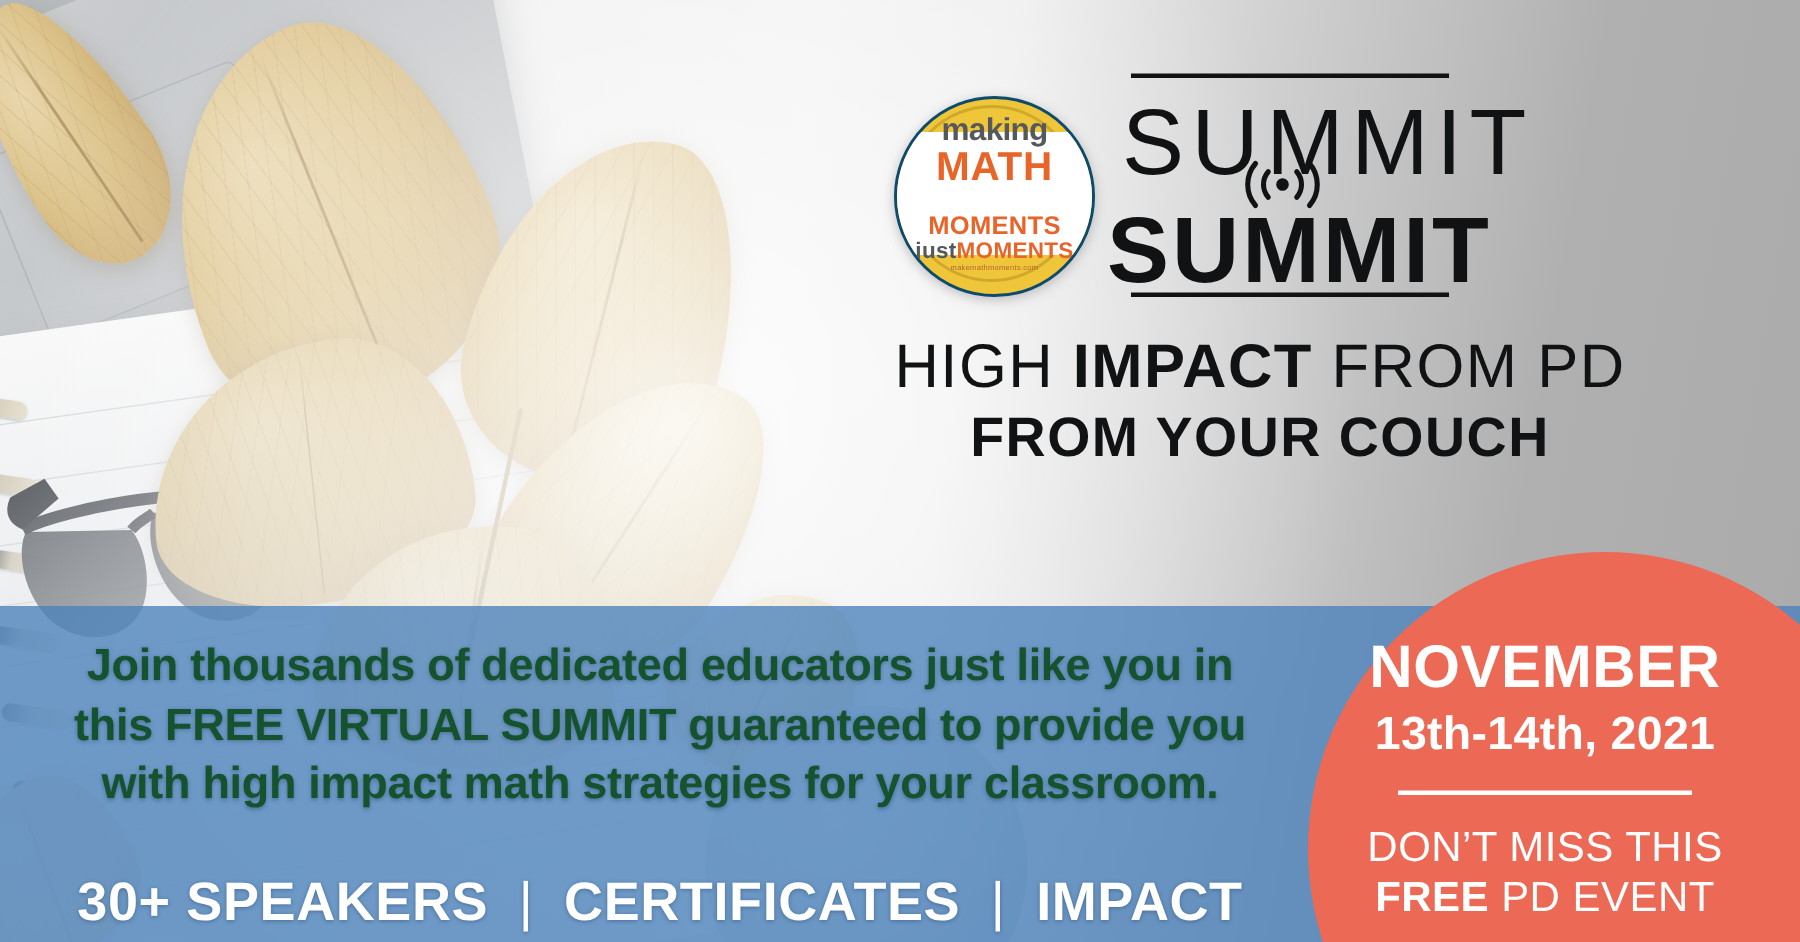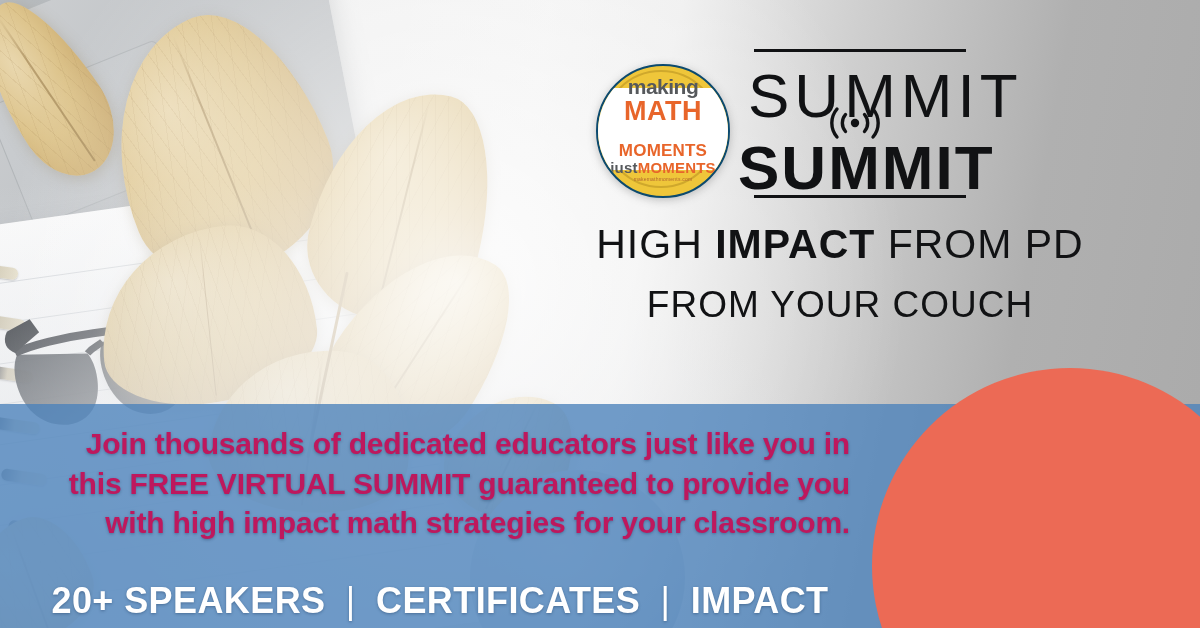--- a/index.html
+++ b/index.html
@@ -294,30 +294,30 @@
     position: absolute;
     left: 560px;
     top: 222px;
     width: 560px;
     text-align: center;
     color: #111214;
     line-height: 1.12;
   }
   .tagline-1 { font-size: 41px; font-weight: 300; letter-spacing: 1px; }
   .tagline-1 b { font-weight: 800; }
-  .tagline-2 { font-size: 37px; font-weight: 400; letter-spacing: 1px; margin-top: 16px; }
+  .tagline-2 { font-size: 37px; font-weight: 700; letter-spacing: 1px; margin-top: 3px; }
 
   
   .promo {
     position: absolute;
     left: 30px;
     top: 424px;
     width: 820px;
-    text-align: right;
-    color: #be185d;
+    text-align: center;
+    color: #14532d;
     font-weight: 800;
     font-size: 30px;
     line-height: 1.32;
     letter-spacing: -.2px;
     text-shadow: 0 1px 3px rgba(30,60,95,0.45);
   }
   .features {
     position: absolute;
     left: 30px;
     top: 580px;
@@ -456,21 +456,28 @@
   </div>
 
   <div class="tagline">
     <div class="tagline-1"><span>HIGH </span><b>IMPACT</b><span> FROM PD</span></div>
     <div class="tagline-2">FROM YOUR COUCH</div>
   </div>
 
   <div class="promo">Join thousands of dedicated educators just like you in this FREE VIRTUAL SUMMIT guaranteed to provide you with high impact math strategies for your classroom.</div>
 
   <div class="features">
-    <span>20+ SPEAKERS</span>
+    <span>30+ SPEAKERS</span>
     <span class="sep">|</span>
     <span>CERTIFICATES</span>
     <span class="sep">|</span>
     <span>IMPACT</span>
   </div>
 
+  <div class="date-block">
+    <div class="date-month">NOVEMBER</div>
+    <div class="date-days">13th-14th, 2021</div>
+    <div class="divider"></div>
+    <div class="dont-miss">DON’T MISS THIS</div>
+    <div class="free-pd"><b>FREE</b><span> PD EVENT</span></div>
+  </div>
 
 </div>
 
 </body></html>

